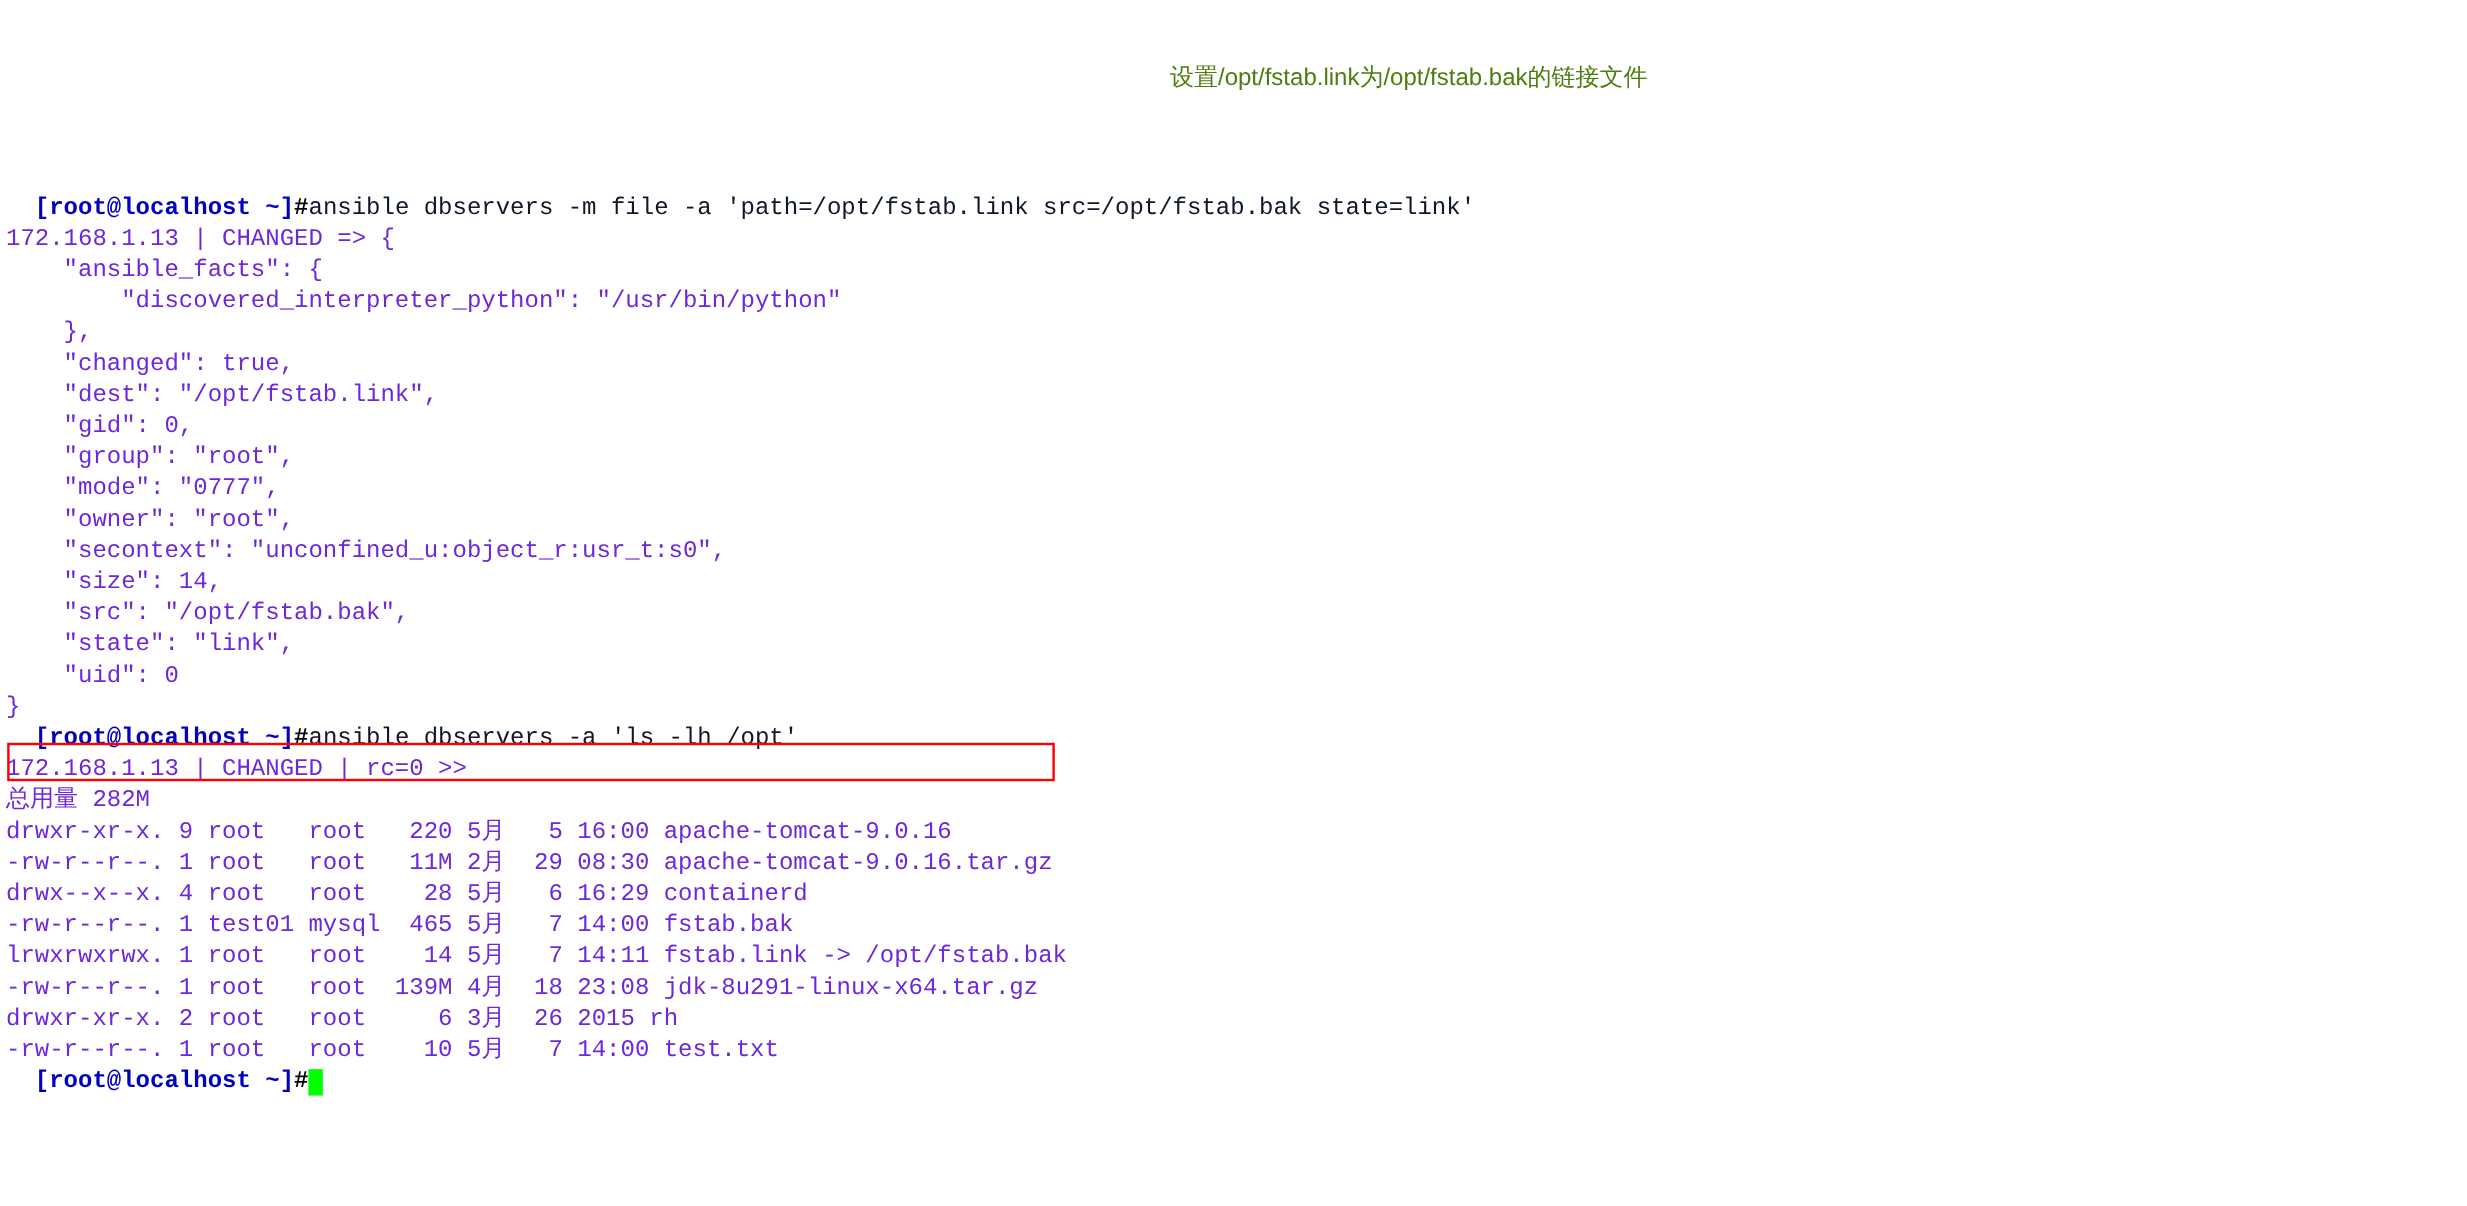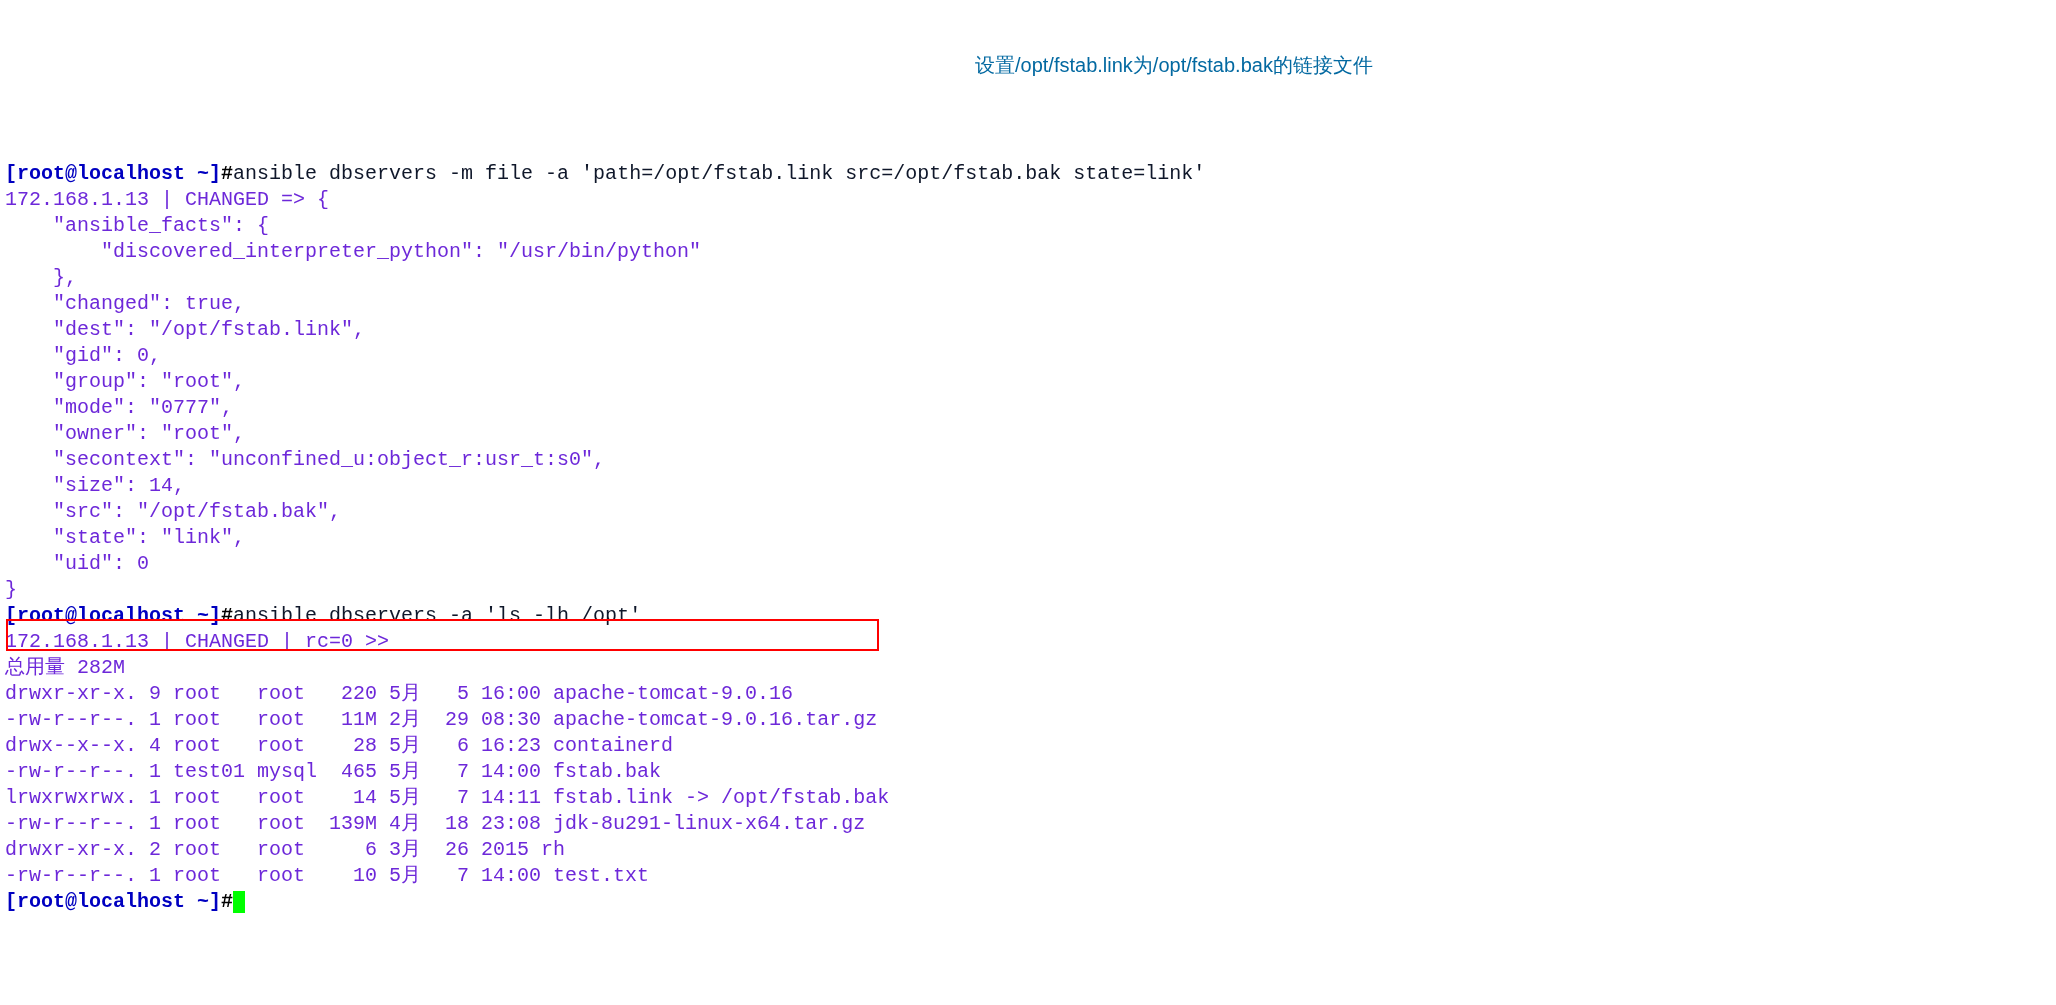--- a/index.html
+++ b/index.html
@@ -6,27 +6,27 @@
       font-family: "Consolas", "Monaco", "Courier New", monospace;
       font-size: 20px;
       background-color: #ffffff;
       margin: 0;
       padding: 5px;
       line-height: 1.3;
       white-space: pre;
       color: #000000;
       position: relative;
     }
-    .prompt-user { color: #0000c0; font-weight: bold; }
+    .prompt-user { color: #0000c0; font-weight: bold; margin-left: 24px; }
     .prompt-hash { color: #000000; font-weight: bold; }
     .cmd { color: #0f172a; }
     .out-yellow { color: #6d28d9; }
     .annotation {
       position: absolute;
-      color: #0369a1;
+      color: #4d7c0f;
       font-family: "Microsoft YaHei", "SimSun", sans-serif;
       font-size: 20px;
       top: 52px;
       left: 975px;
     }
     .highlight-box {
       position: absolute;
       border: 2px solid #ff0000;
       top: 619px;
       left: 6px;
@@ -64,21 +64,21 @@
 <span class="out-yellow">    "size": 14,</span>
 <span class="out-yellow">    "src": "/opt/fstab.bak",</span>
 <span class="out-yellow">    "state": "link",</span>
 <span class="out-yellow">    "uid": 0</span>
 <span class="out-yellow">}</span>
 <span><span class="prompt-user">[root@localhost ~]</span><span class="prompt-hash">#</span><span class="cmd">ansible dbservers -a 'ls -lh /opt'</span></span>
 <span class="out-yellow">172.168.1.13 | CHANGED | rc=0 &gt;&gt;</span>
 <span class="out-yellow">总用量 282M</span>
 <span class="out-yellow">drwxr-xr-x. 9 root   root   220 5月   5 16:00 apache-tomcat-9.0.16</span>
 <span class="out-yellow">-rw-r--r--. 1 root   root   11M 2月  29 08:30 apache-tomcat-9.0.16.tar.gz</span>
-<span class="out-yellow">drwx--x--x. 4 root   root    28 5月   6 16:23 containerd</span>
+<span class="out-yellow">drwx--x--x. 4 root   root    28 5月   6 16:29 containerd</span>
 <span class="out-yellow">-rw-r--r--. 1 test01 mysql  465 5月   7 14:00 fstab.bak</span>
 <span class="out-yellow">lrwxrwxrwx. 1 root   root    14 5月   7 14:11 fstab.link -&gt; /opt/fstab.bak</span>
 <span class="out-yellow">-rw-r--r--. 1 root   root  139M 4月  18 23:08 jdk-8u291-linux-x64.tar.gz</span>
 <span class="out-yellow">drwxr-xr-x. 2 root   root     6 3月  26 2015 rh</span>
 <span class="out-yellow">-rw-r--r--. 1 root   root    10 5月   7 14:00 test.txt</span>
 <span><span class="prompt-user">[root@localhost ~]</span><span class="prompt-hash">#</span><span class="cursor"></span></span>
 
 
 
 

